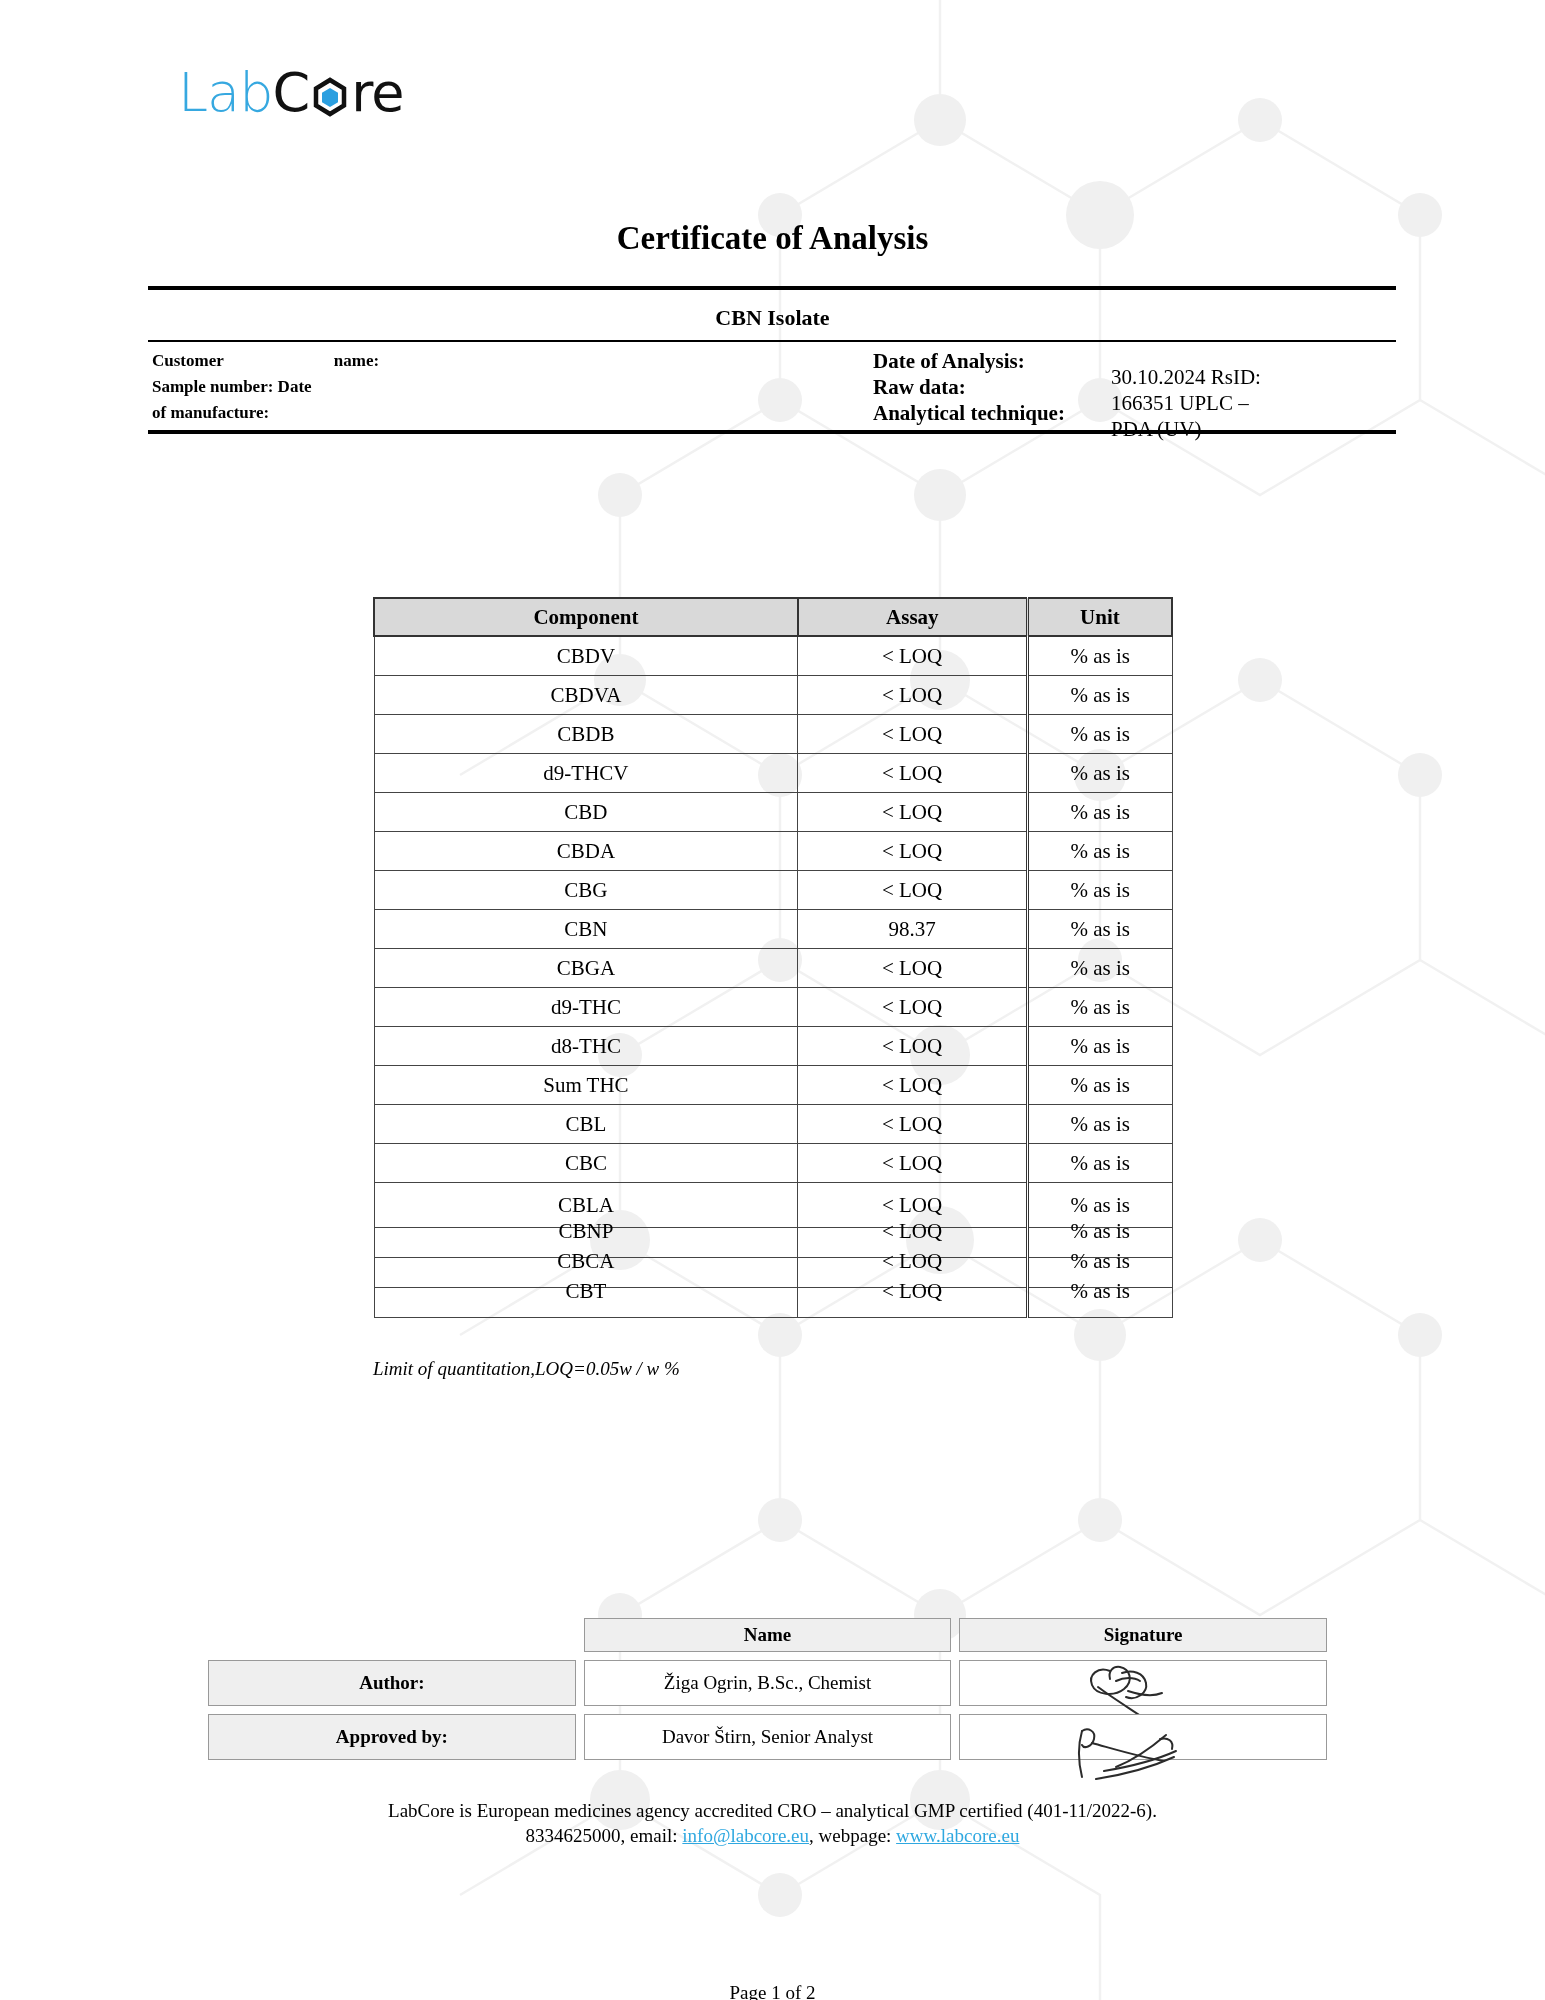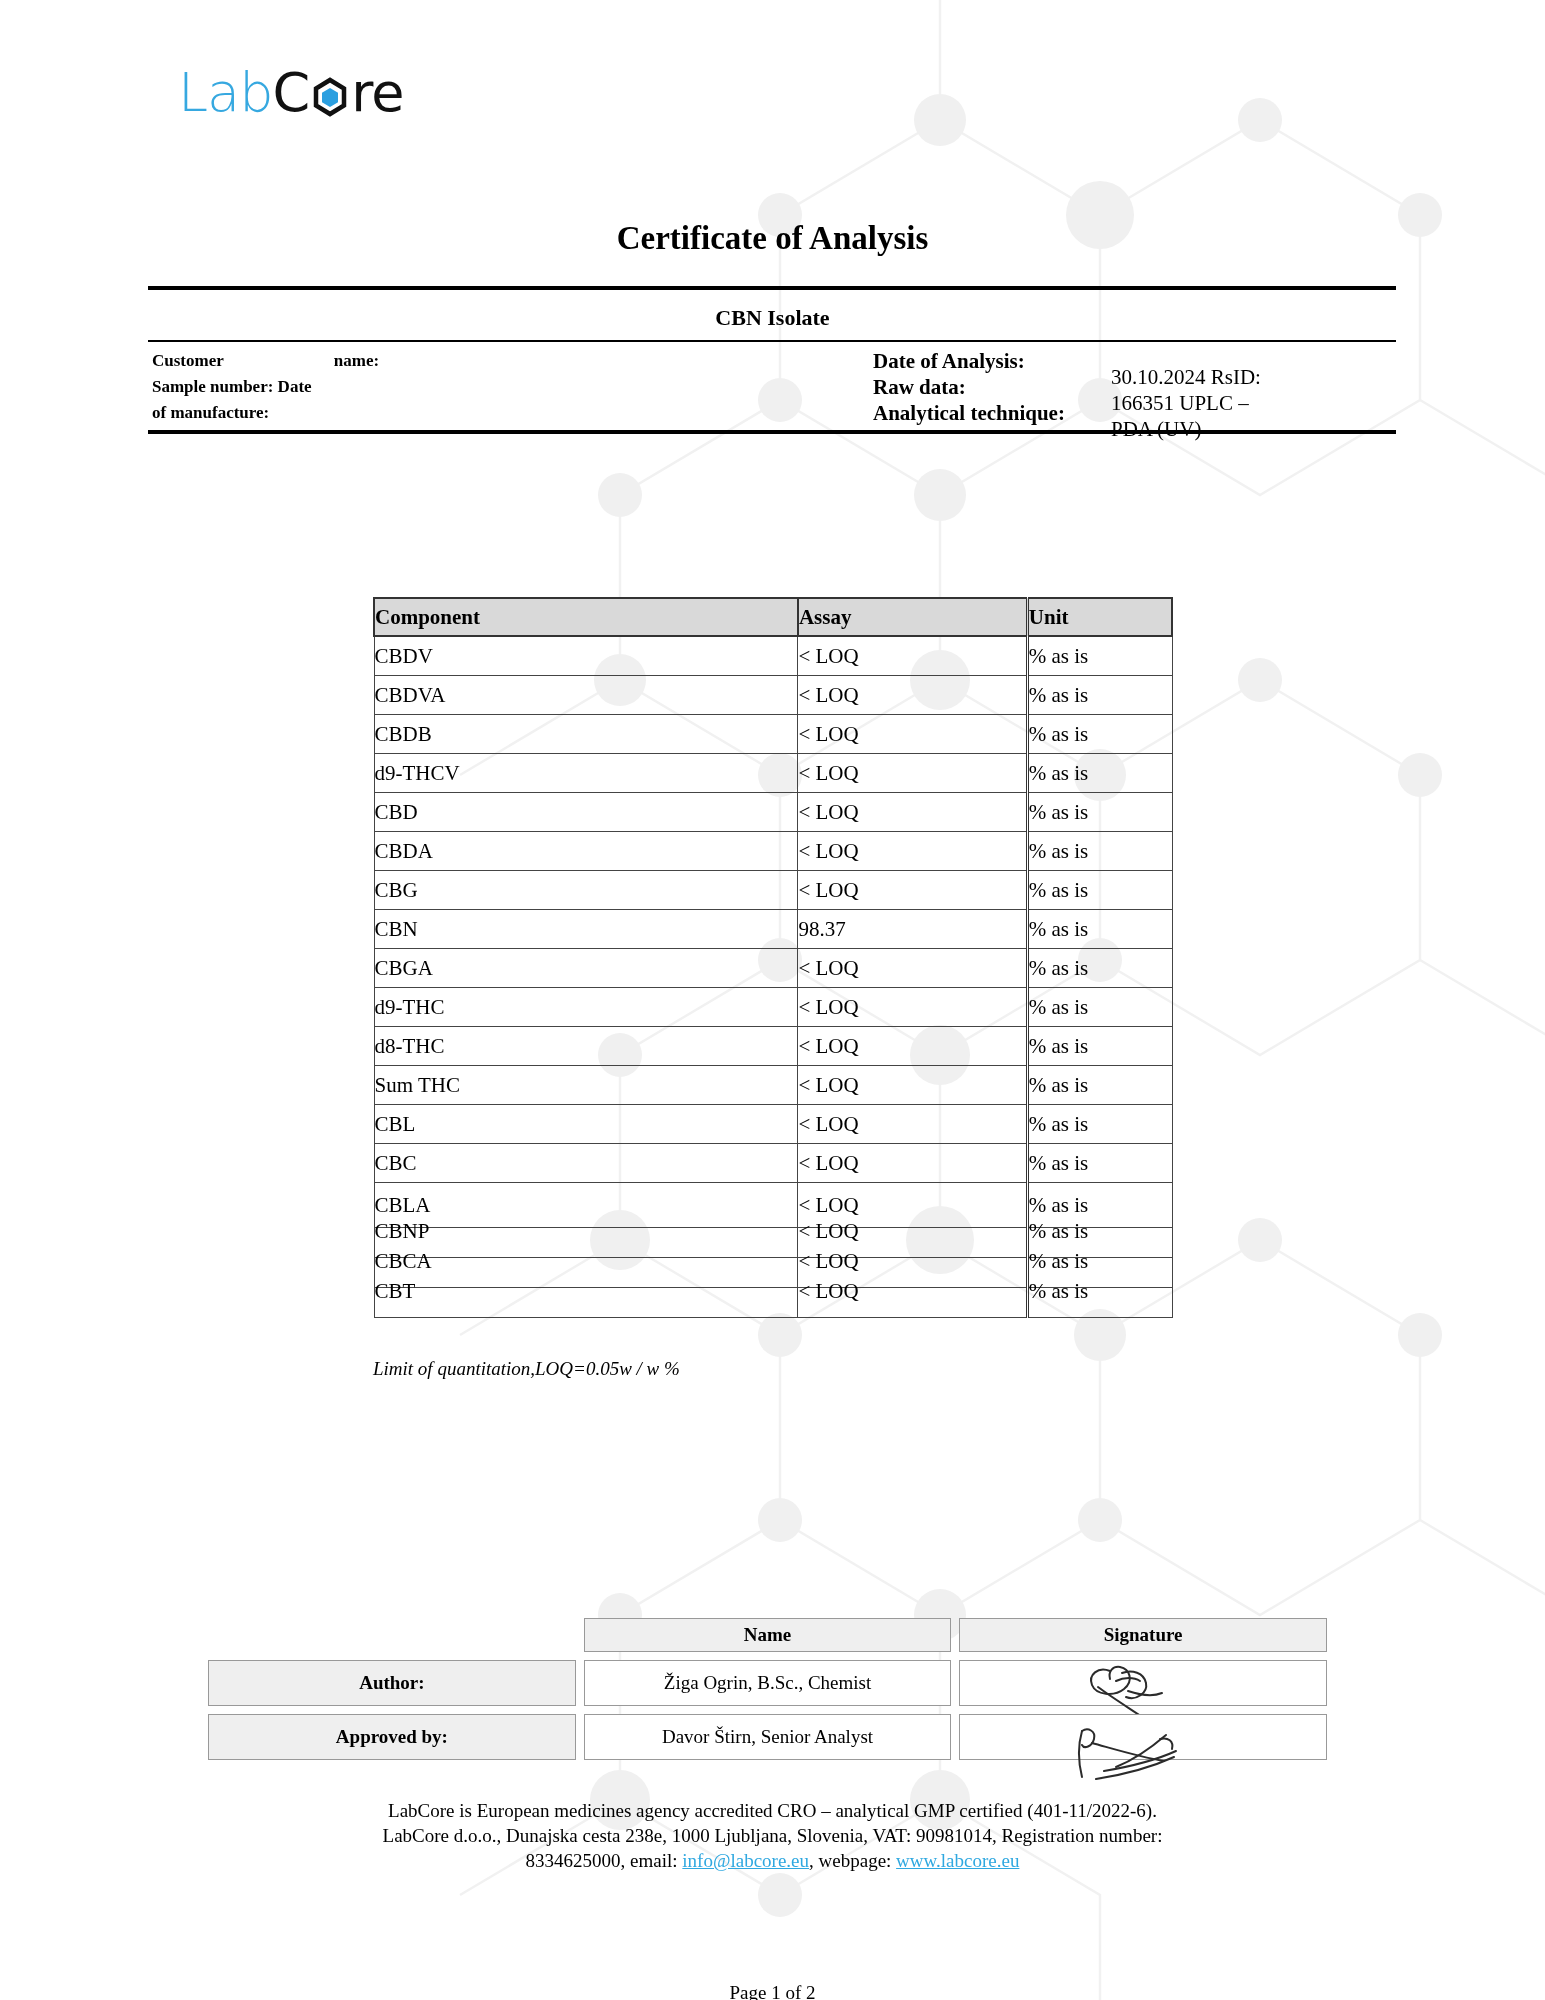--- a/index.html
+++ b/index.html
@@ -126,21 +126,21 @@
   #results-table {
     position: absolute;
     left: 373px;
     top: 597px;
     width: 800px;
     border-collapse: collapse;
     font-size: 21px;
   }
   #results-table th, #results-table td {
     border: 1px solid #444;
-    text-align: left;
+    text-align: center;
     padding: 0;
     height: 38px;
     line-height: 38px;
     overflow: visible;
     white-space: nowrap;
   }
   #results-table thead th {
     background: #d9d9d9;
     font-weight: bold;
     height: 36px;
@@ -480,18 +480,17 @@
               <path d="M112 34 C120 32, 126 36, 124 44"></path>
             </g>
           </svg>
         </td>
       </tr>
     </tbody>
   </table>
 
   <div id="footer">
     <div>LabCore is European medicines agency accredited CRO – analytical GMP certified (401-11/2022-6).</div>
-    <div>LabCore d.o.o., Dunajska cesta 238e, 1000 Ljubljana, Slovenia, VAT: 90981014, Registration number:</div>
     <div><span>8334625000, email: </span><span class="link">info@labcore.eu</span><span>, webpage: </span><span class="link">www.labcore.eu</span></div>
   </div>
   <div id="page-num">Page 1 of 2</div>
 
 </div>
 
 </body></html>

